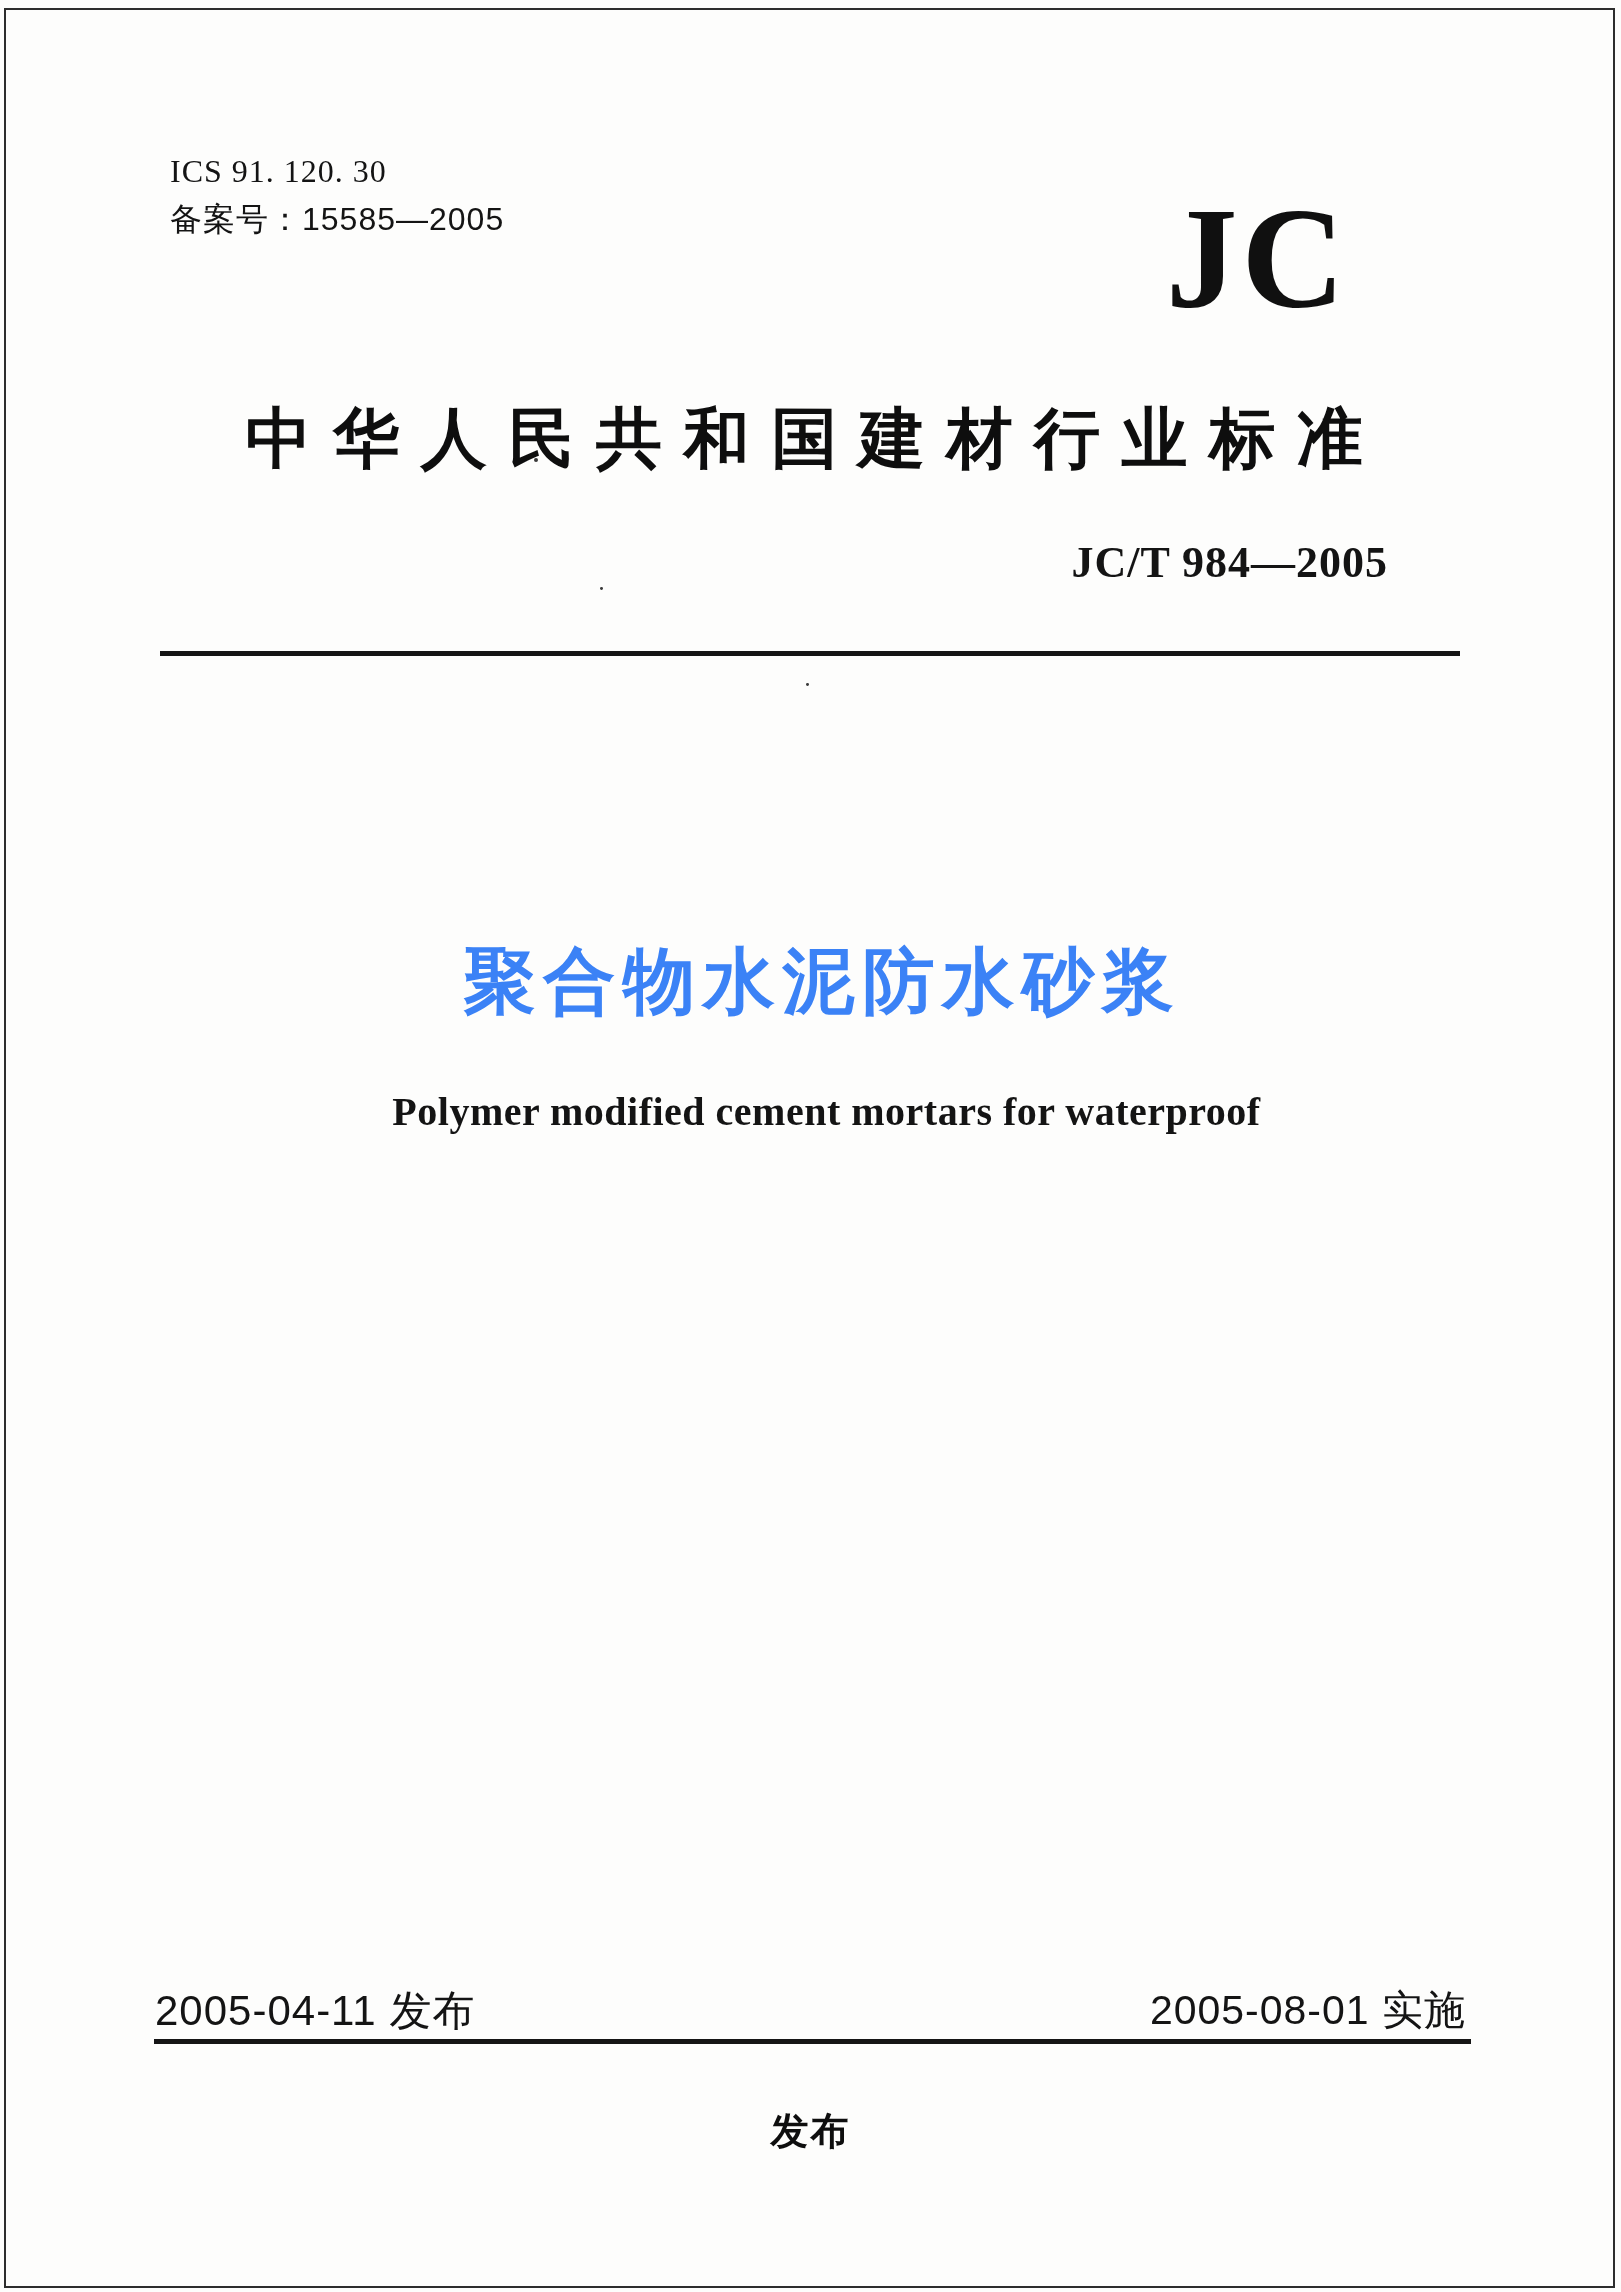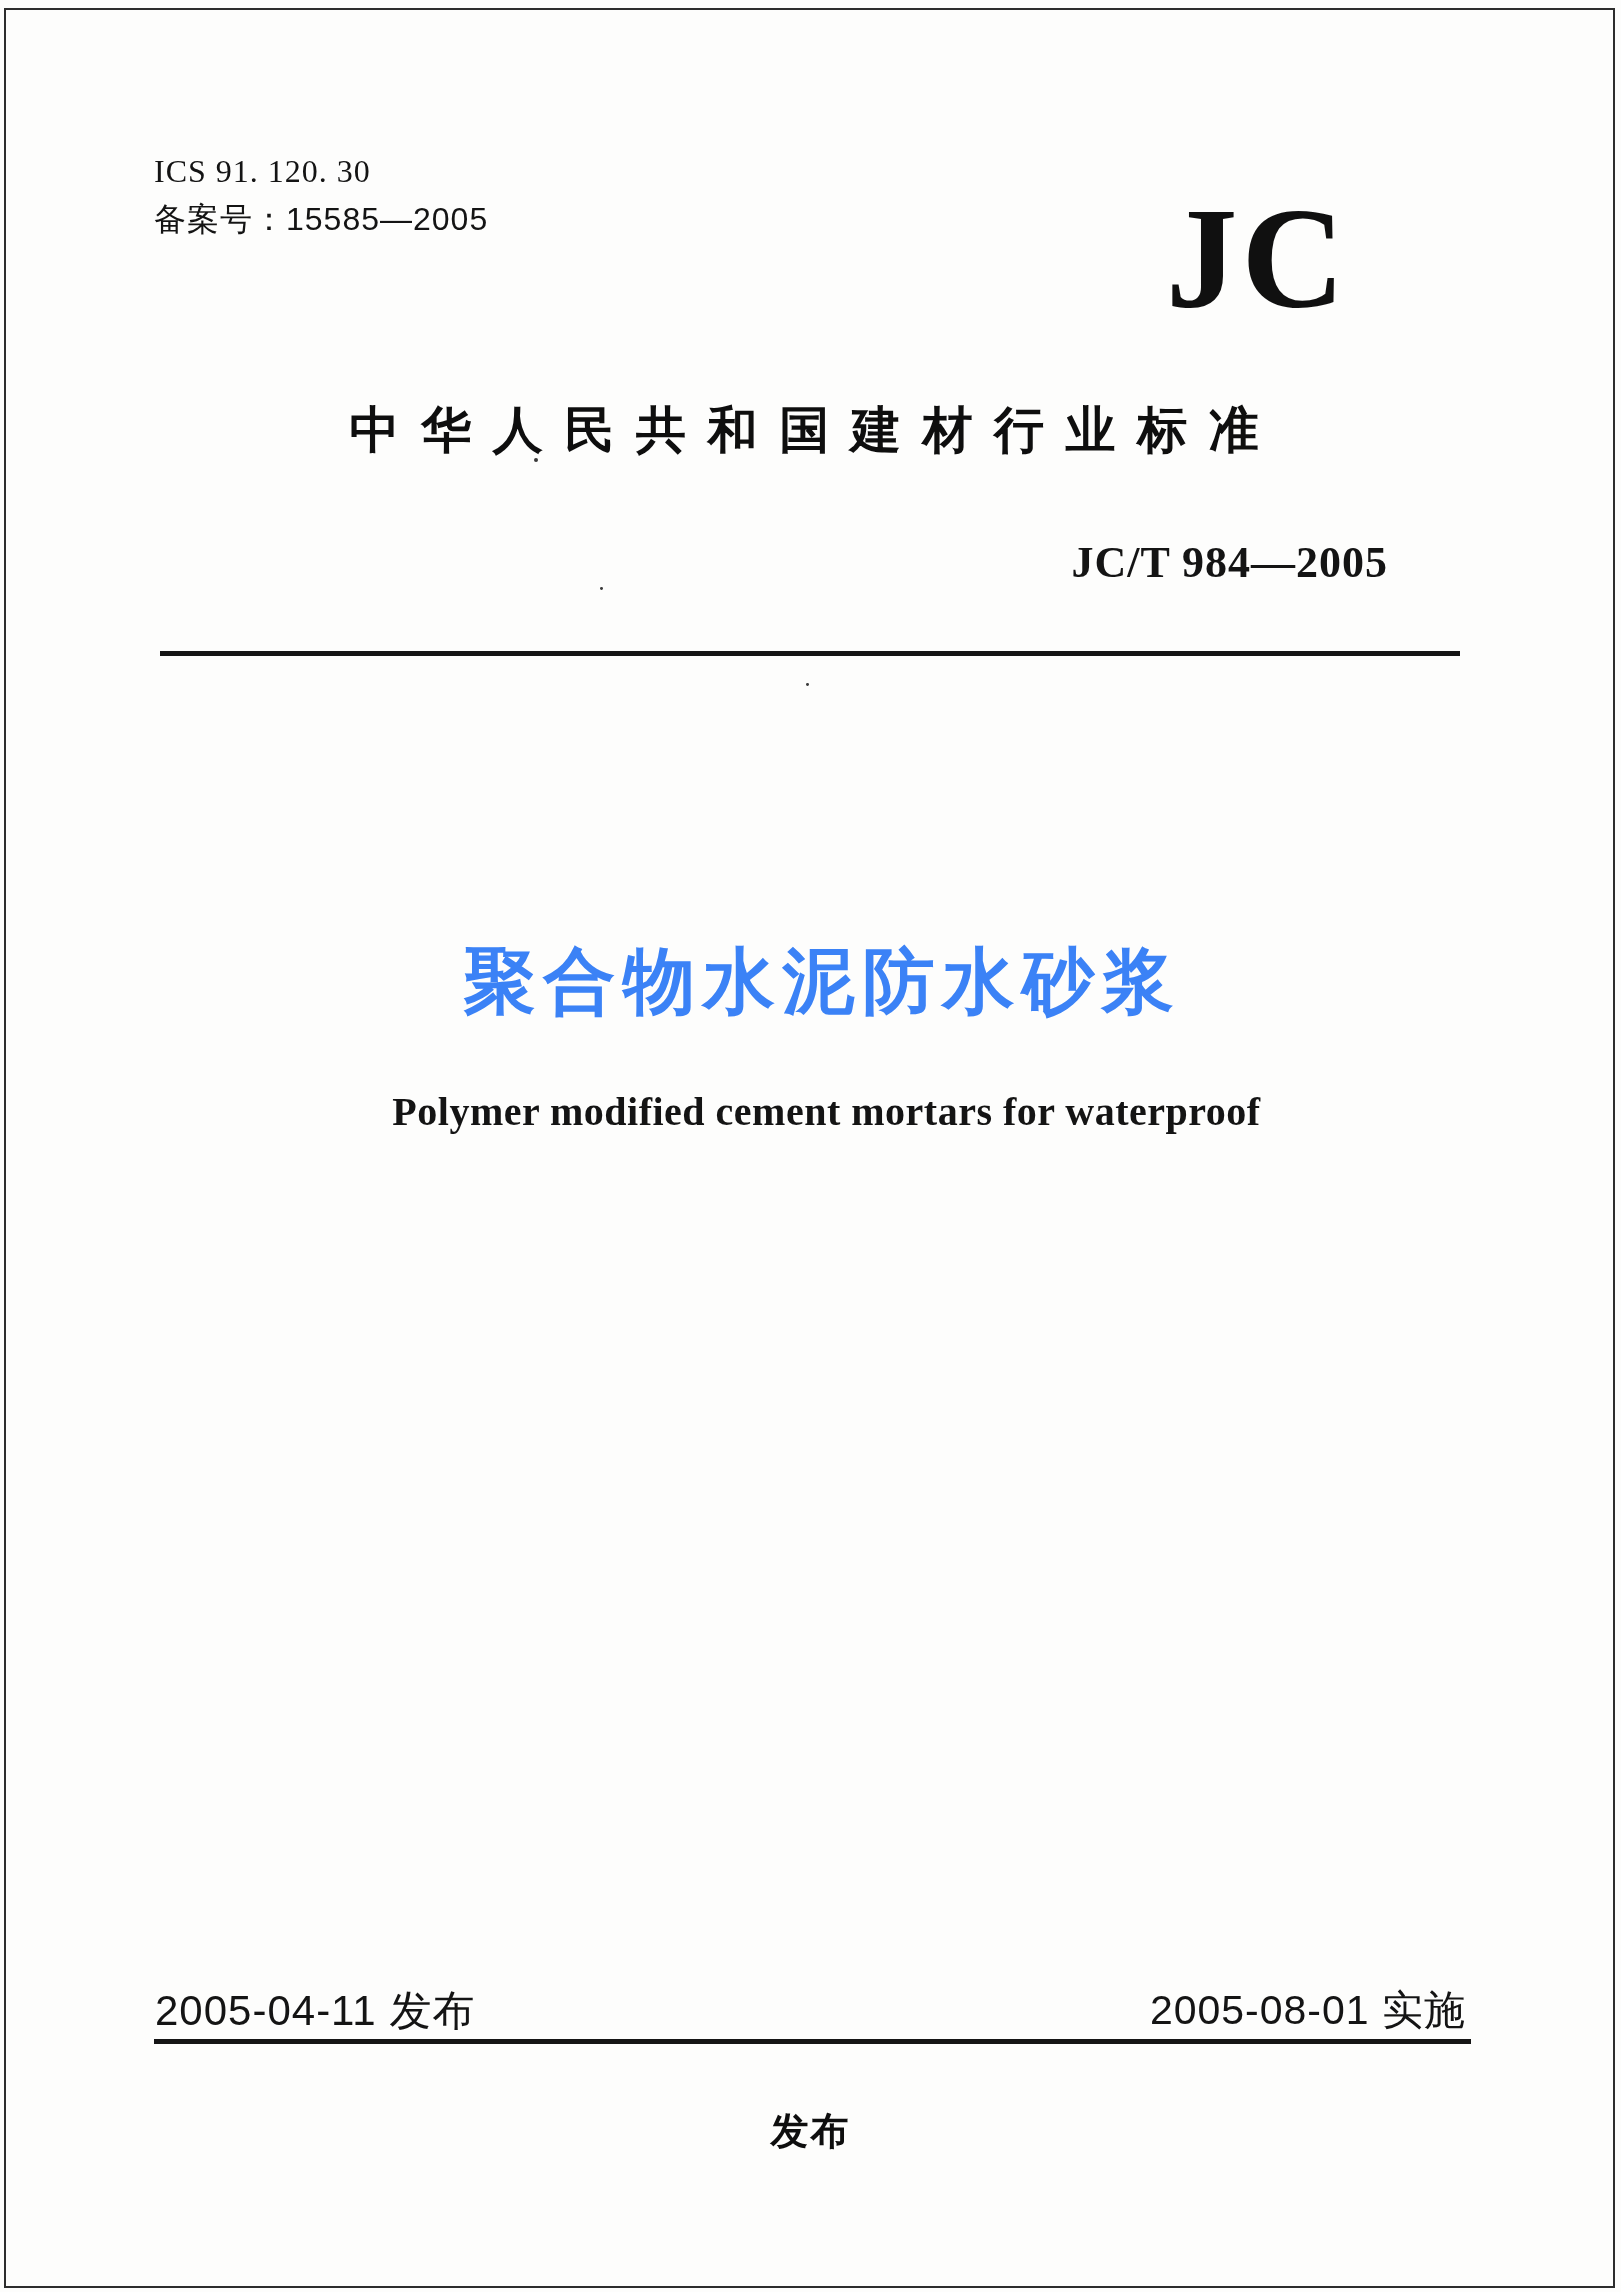--- a/index.html
+++ b/index.html
@@ -11,41 +11,41 @@
     font-family:"Liberation Sans","DejaVu Sans",sans-serif;
     color:#141414;
   }
   .frame{
     position:absolute;left:3.9px;top:7.8px;
     width:1607px;height:2276px;
     border:2.9px solid #2d2d2d;
   }
 
   .meta{
-    position:absolute;left:154px;top:147px;
+    position:absolute;left:170px;top:147px;
     font-size:32px;line-height:48px;
     letter-spacing:1px;
   }
   .meta .ics{font-family:"Liberation Serif","DejaVu Serif",serif;}
   .meta .qclass{font-family:"Liberation Serif","DejaVu Serif",serif;}
 
   .jc-logo{
     position:absolute;left:1166px;top:188px;
     font-family:"Liberation Serif","DejaVu Serif",serif;
     font-weight:bold;
     font-size:143px;line-height:1;
     letter-spacing:3.9px;
     color:#101010;
   }
 
   .standard-title{
     position:absolute;left:0;top:405px;width:100%;
     margin:0;
     text-align:center;
-    font-size:50px;line-height:1;
+    font-size:66px;line-height:1;
     font-weight:bold;
     letter-spacing:21.6px;
     padding-left:9px;box-sizing:border-box;
     white-space:nowrap;
     color:#0e0e0e;
   }
 
   .standard-code{
     position:absolute;right:233px;top:541px;
     font-family:"Liberation Serif","DejaVu Serif",serif;

